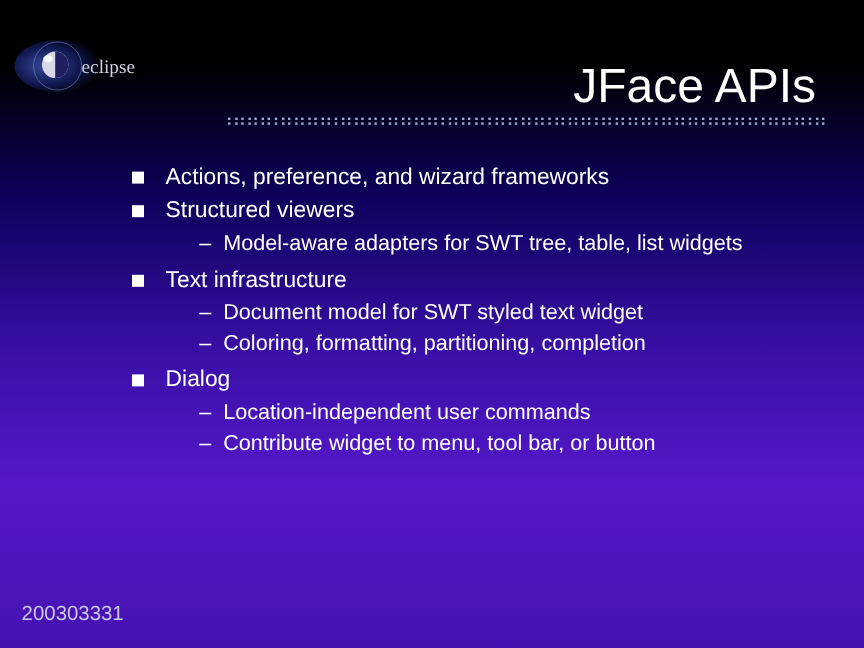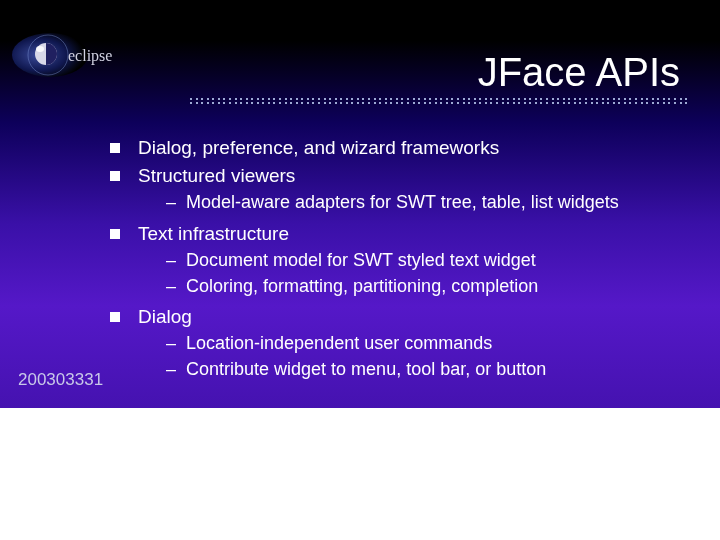--- a/index.html
+++ b/index.html
@@ -5,21 +5,21 @@
   html, body {
     margin: 0;
     padding: 0;
     width: 720px;
     height: 540px;
     overflow: hidden;
     font-family: Verdana, Arial, sans-serif;
   }
   .slide {
     width: 720px;
-    height: 408px;
+    height: 540px;
     position: relative;
     background: linear-gradient(180deg, #000000 0%, #000000 10%, #0d005a 30%, #3a10a8 55%, #5518c8 75%, #4512b0 100%);
     color: #ffffff;
   }
   .logo {
     position: absolute;
     top: 30px;
     left: 10px;
     width: 150px;
     height: 50px;
@@ -306,21 +306,21 @@
         <div class="dot"></div>
         <div class="dot"></div>
         <div class="dot"></div>
         <div class="dot"></div>
       </div>
   </div>
 
   <div class="content" id="content-root">
       <div class="item">
         <div class="bullet"></div>
-        <div>Dialog, preference, and wizard frameworks</div>
+        <div>Actions, preference, and wizard frameworks</div>
       </div>
       <div class="item">
         <div class="bullet"></div>
         <div>Structured viewers</div>
       </div>
       <div class="sublist">
         <div class="subitem">
           <div class="dash">–</div>
           <div>Model-aware adapters for SWT tree, table, list widgets</div>
         </div>

